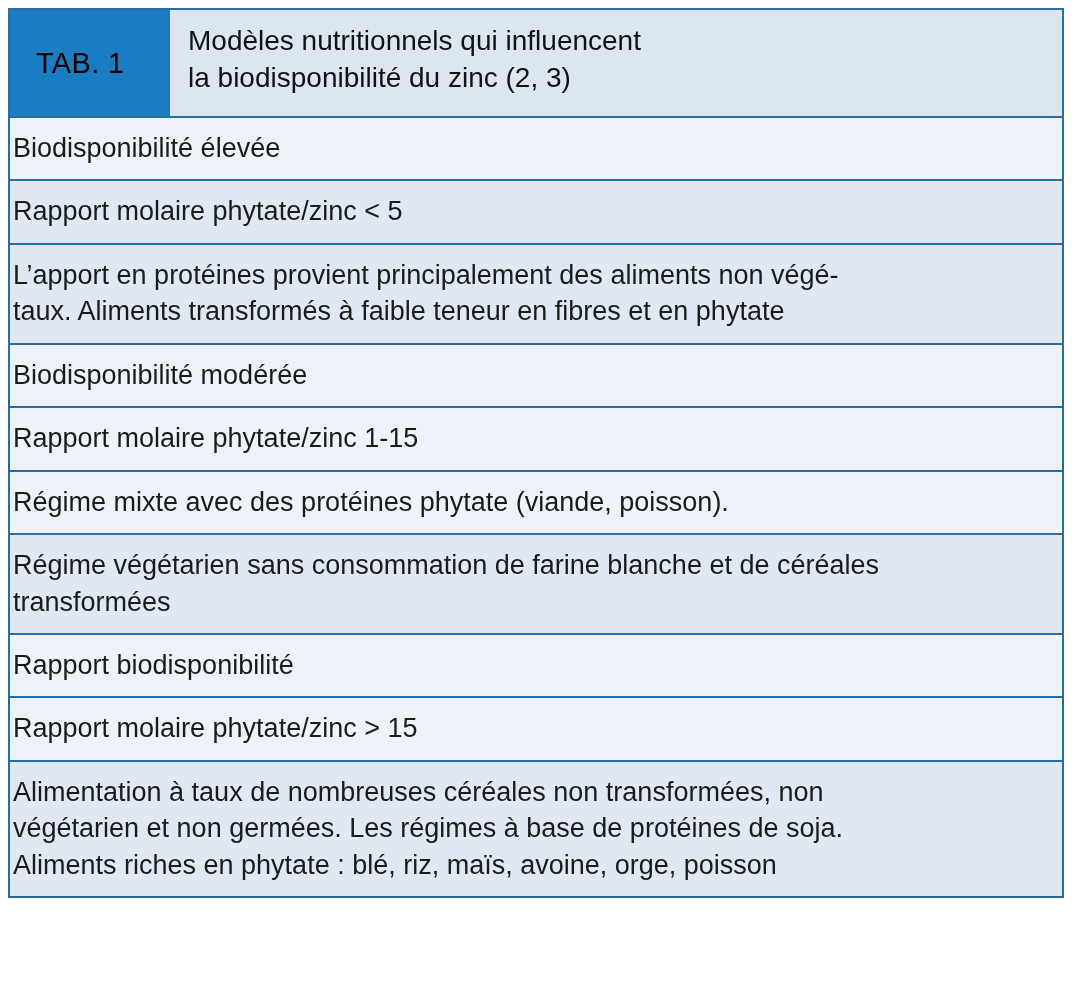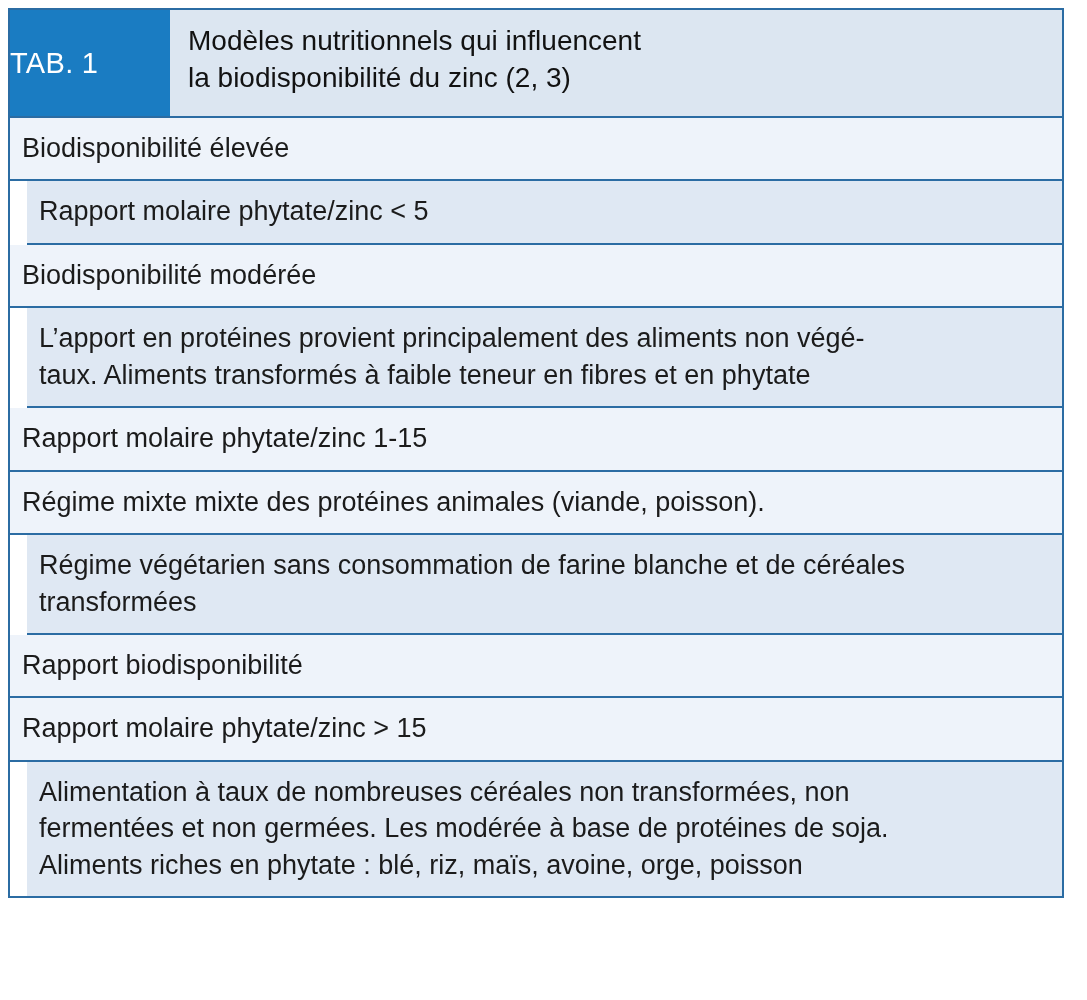--- a/index.html
+++ b/index.html
@@ -28,24 +28,24 @@
   
   .tbl-header {
     display: flex;
     align-items: stretch;
     background: #dce6f1;
     border-bottom: 2px solid #2b6ca3;
   }
   .tbl-tag {
     flex: 0 0 160px;
     background: #1a7cc2;
-    color: #ffffff;
+    color: #000000;
     display: flex;
     align-items: center;
-    padding-left: 0;
+    padding-left: 26px;
     font-size: 29px;
     letter-spacing: 0.3px;
     box-sizing: border-box;
     min-height: 106px;
   }
   .tbl-title {
     flex: 1 1 auto;
     padding: 9px 16px 16px 18px;
     font-size: 28px;
     line-height: 1.3;
@@ -57,30 +57,30 @@
   .tbl-title .title-inner {
     display: block;
   }
   .title-line {
     display: block;
   }
 
   
   .tbl-row {
     border-bottom: 2px solid #2b6ca3;
-    padding: 12px 16px 13px 12px;
+    padding: 12px 16px 13px 3px;
     font-size: 27px;
     line-height: 1.35;
     box-sizing: border-box;
   }
   .tbl-row:last-child {
     border-bottom: none;
   }
   .tone-a { background: #eef3fa; }
-  .tone-b { background: #dfe8f3; margin-left: 17px; }
+  .tone-b { background: #dfe8f3; }
 
   .row-line {
     display: block;
   }
 </style>
 </head>
 <body>
 
 <div class="table-wrap">
 
@@ -97,49 +97,49 @@
   </div>
 
   <div class="tbl-row tone-a">
     <span class="row-line">Biodisponibilité élevée</span>
   </div>
 
   <div class="tbl-row tone-b">
     <span class="row-line">Rapport molaire phytate/zinc &lt; 5</span>
   </div>
 
-  <div class="tbl-row tone-a">
-    <span class="row-line">Biodisponibilité modérée</span>
-  </div>
-
   <div class="tbl-row tone-b">
     <span class="row-line">L’apport en protéines provient principalement des aliments non végé-</span>
     <span class="row-line">taux. Aliments transformés à faible teneur en fibres et en phytate</span>
+  </div>
+
+  <div class="tbl-row tone-a">
+    <span class="row-line">Biodisponibilité modérée</span>
   </div>
 
   <div class="tbl-row tone-a">
     <span class="row-line">Rapport molaire phytate/zinc 1-15</span>
   </div>
 
   <div class="tbl-row tone-a">
-    <span class="row-line">Régime mixte mixte des protéines animales (viande, poisson).</span>
+    <span class="row-line">Régime mixte avec des protéines phytate (viande, poisson).</span>
   </div>
 
   <div class="tbl-row tone-b">
     <span class="row-line">Régime végétarien sans consommation de farine blanche et de céréales</span>
     <span class="row-line">transformées</span>
   </div>
 
   <div class="tbl-row tone-a">
     <span class="row-line">Rapport biodisponibilité</span>
   </div>
 
   <div class="tbl-row tone-a">
     <span class="row-line">Rapport molaire phytate/zinc &gt; 15</span>
   </div>
 
   <div class="tbl-row tone-b">
     <span class="row-line">Alimentation à taux de nombreuses céréales non transformées, non</span>
-    <span class="row-line">fermentées et non germées. Les modérée à base de protéines de soja.</span>
+    <span class="row-line">végétarien et non germées. Les régimes à base de protéines de soja.</span>
     <span class="row-line">Aliments riches en phytate : blé, riz, maïs, avoine, orge, poisson</span>
   </div>
 
 </div>
 
 </body></html>

